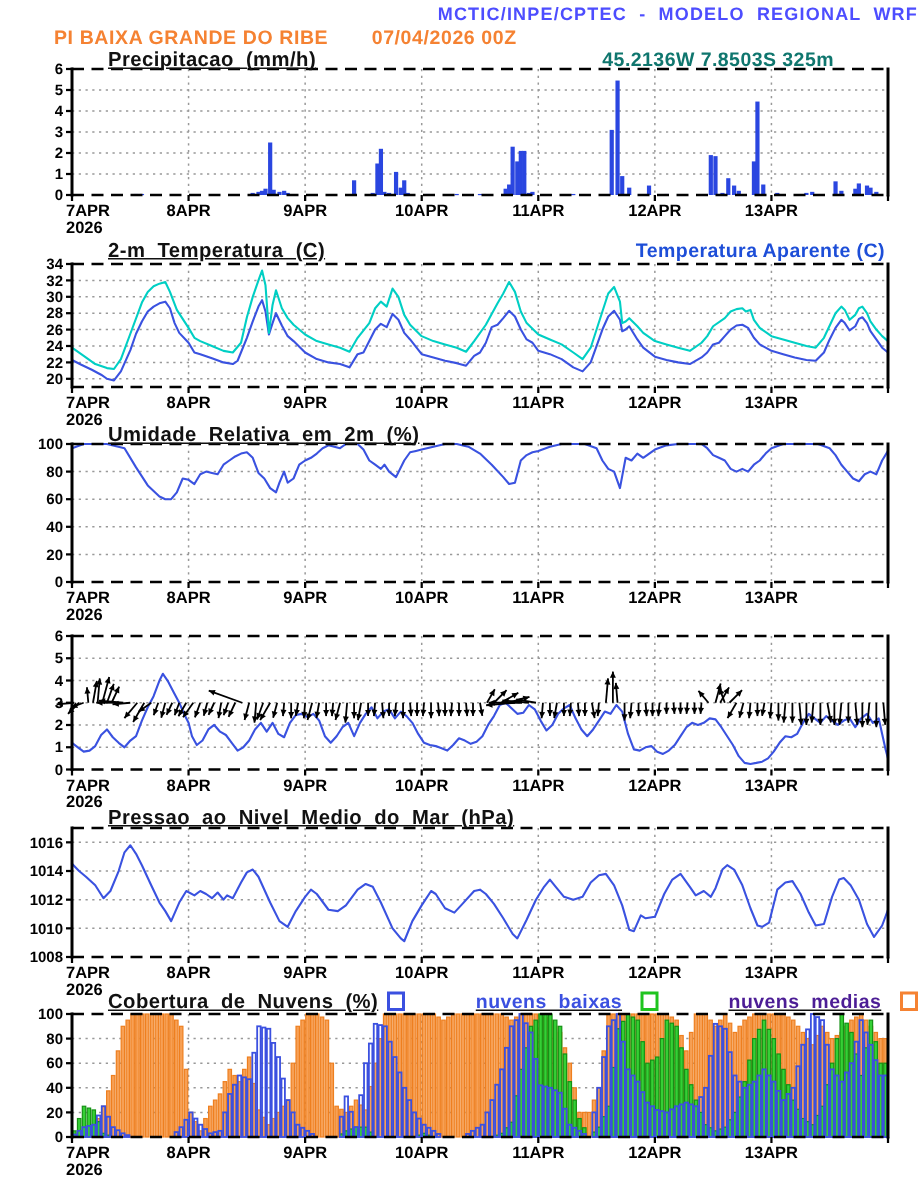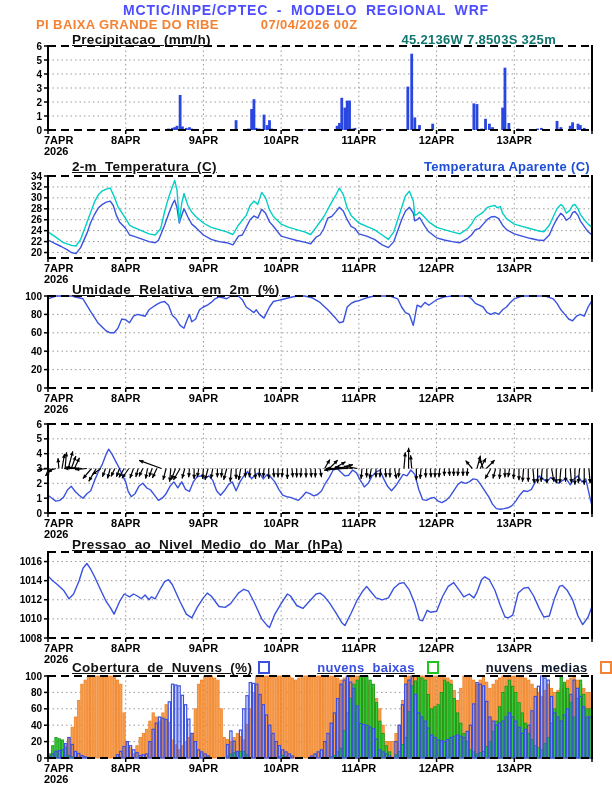--- a/index.html
+++ b/index.html
@@ -1,26 +1,26 @@
 <!DOCTYPE html>
 <html><head>
 <meta charset="utf-8">
 <style>
   html,body{margin:0;padding:0;background:#fff;}
   .page{position:relative;width:612px;height:792px;background:#fff;overflow:hidden;
         font-family:"Liberation Sans",sans-serif;}
-  .hdr1{position:absolute;top:2px;left:0;width:612px;text-align:center;
-        font-size:14px;font-weight:bold;letter-spacing:.8px;word-spacing:4px;color:#4d4dff;}
+  .hdr1{position:absolute;top:2px;left:0;width:612px;text-align:right;
+        font-size:12px;font-weight:bold;letter-spacing:.8px;word-spacing:4px;color:#4d4dff;}
   .hdr2{position:absolute;top:17px;left:36px;font-size:13px;font-weight:bold;
         letter-spacing:.4px;color:#f58232;white-space:nowrap;}
-  .hdr2 .dt{margin-left:42px;}
+  .hdr2 .dt{margin-left:29px;}
   .ptitle{position:absolute;left:72px;font-size:13.5px;font-weight:bold;color:#111;
           letter-spacing:.3px;word-spacing:4px;white-space:nowrap;text-decoration:underline;}
   .rlabel{position:absolute;font-size:13px;font-weight:bold;letter-spacing:.3px;white-space:nowrap;}
-  .c-orange{color:#0f766e;} .c-cyan{color:#1d4ed8;text-align:center;} .c-blue{color:#3b50e0;} .c-green{color:#0f172a;}
+  .c-orange{color:#0f766e;} .c-cyan{color:#1d4ed8;text-align:center;} .c-blue{color:#3b50e0;} .c-green{color:#4c1d95;}
   .lg{display:inline-flex;align-items:center;margin-left:12px;font-size:13px;font-weight:bold;gap:43px;}
   .sw{display:inline-block;width:8px;height:9px;border:2px solid;background:#fff;margin-right:4px;}
   svg#chart-svg{position:absolute;left:0;top:0;}
   .grid{stroke:#999;stroke-width:1;stroke-dasharray:1.5 3;fill:none;}
   .ln{fill:none;stroke-width:1.4;stroke-linejoin:round;stroke-linecap:round;}
   .precip{fill:#2a46e0;}
   .arrow{stroke:#000;stroke-width:1.2;}
   .fr-s{stroke:#000;stroke-width:2;}
   .fr-d{stroke:#000;stroke-width:1.8;stroke-dasharray:8 5;}
   .tick{stroke:#000;stroke-width:1.5;}

